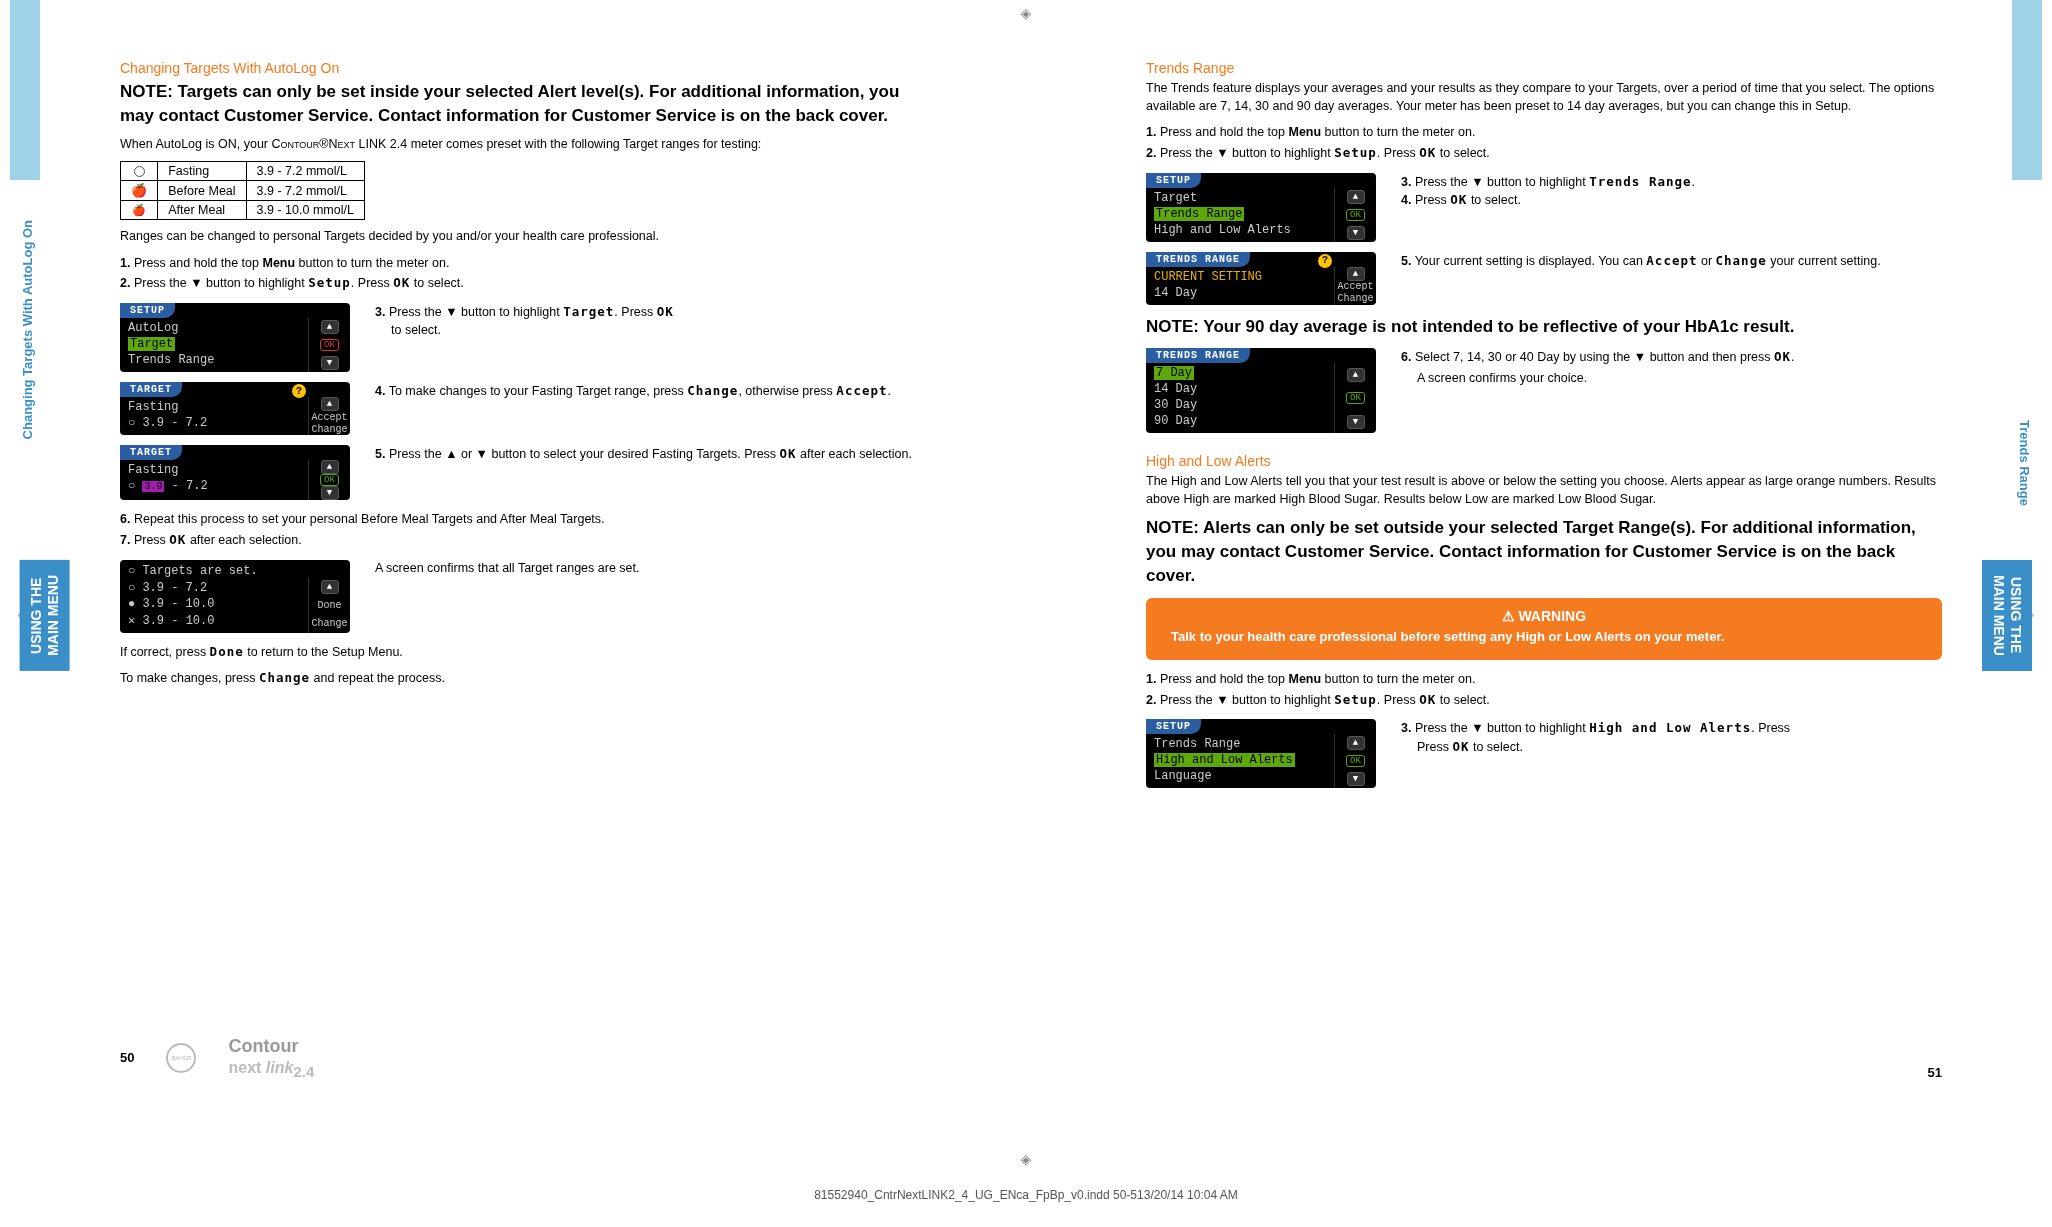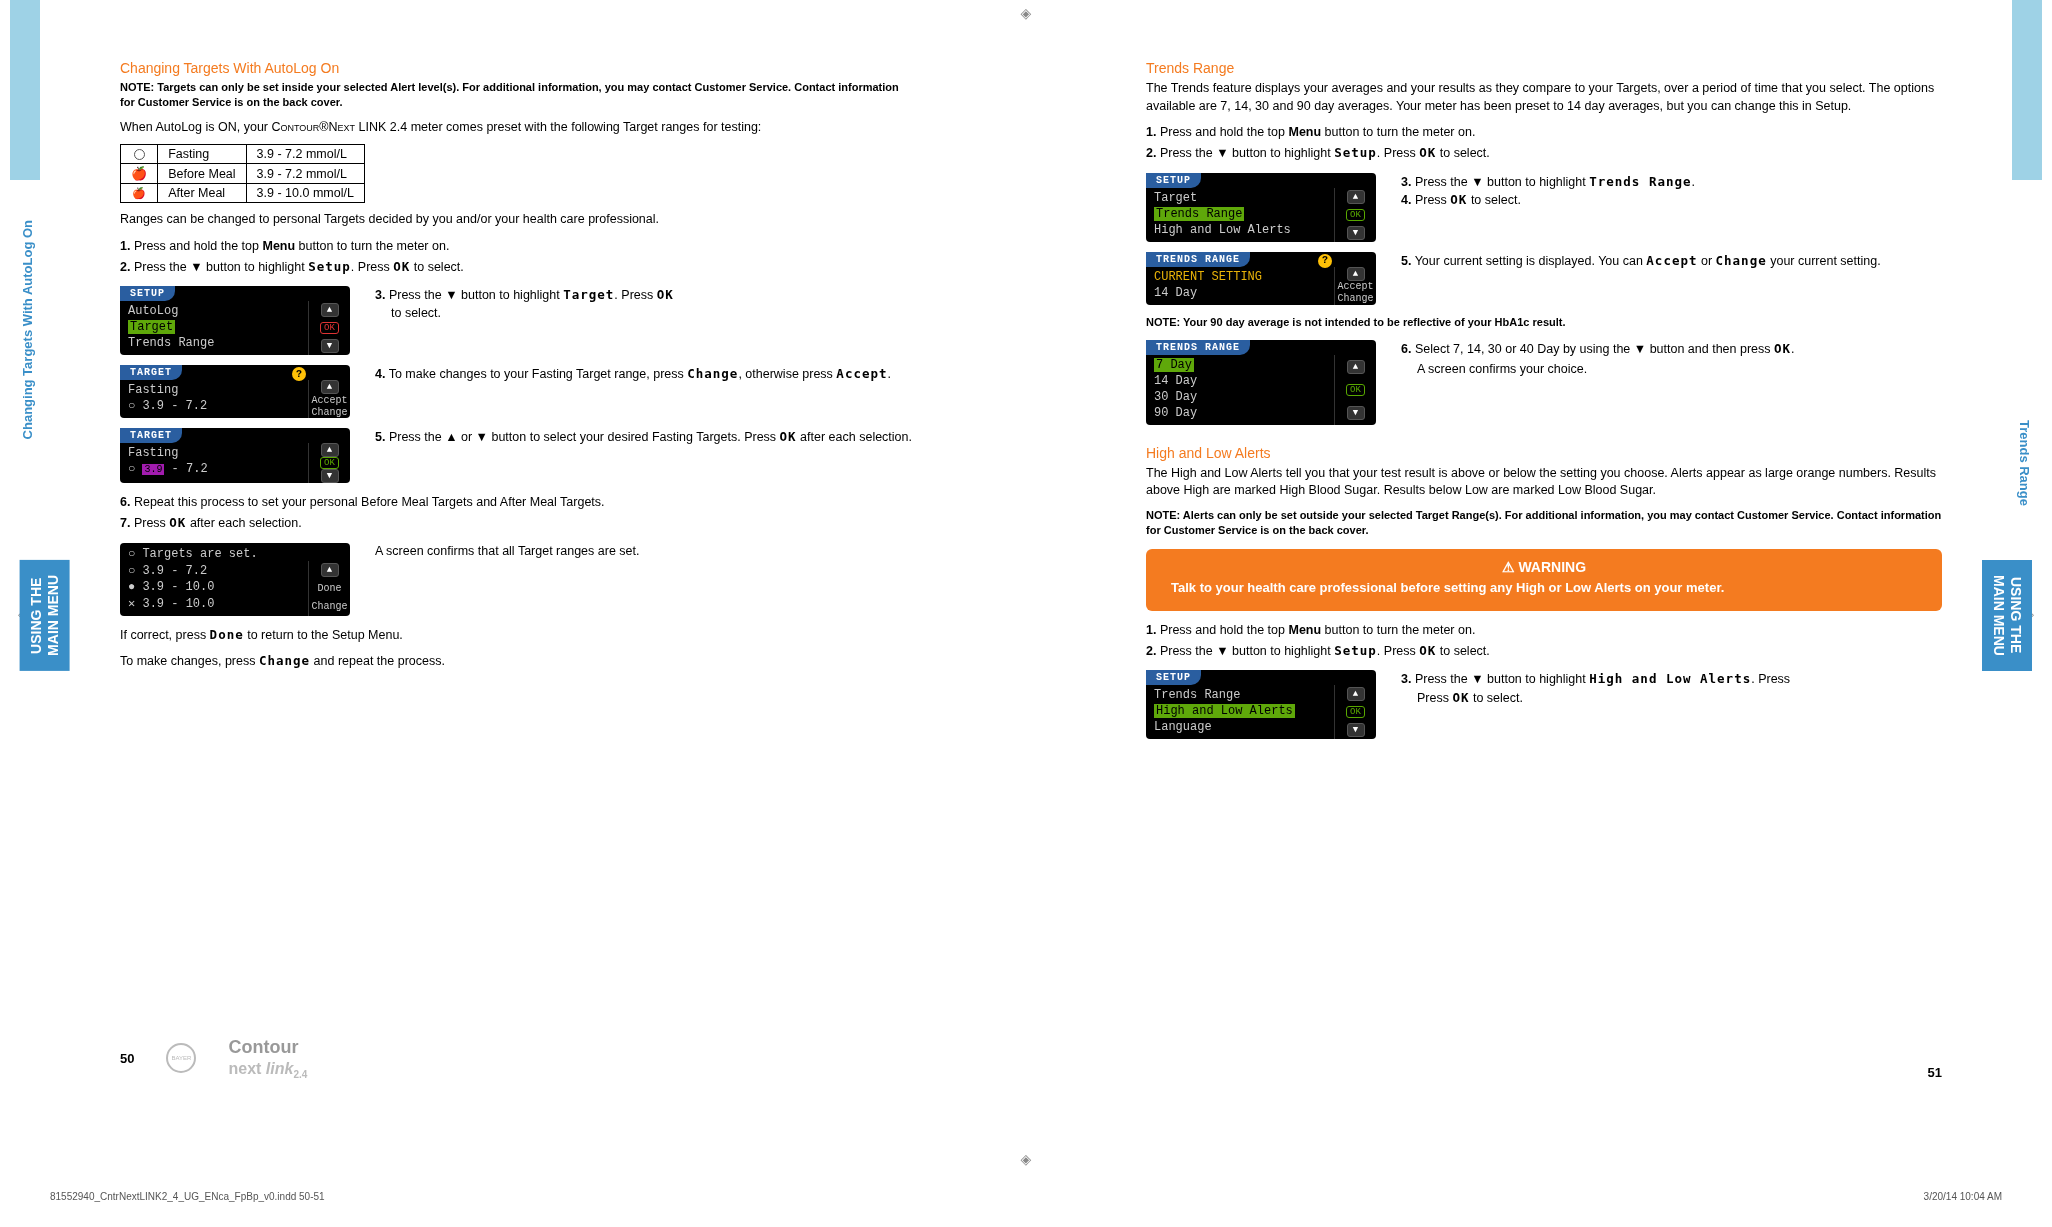--- a/index.html
+++ b/index.html
@@ -7,21 +7,21 @@
   .page-wrapper { display: flex; width: 100%; height: 1150px; padding: 20px 50px 0; gap: 100px; }
   .left-page, .right-page { flex: 1; padding: 40px 60px 0 70px; position: relative; }
   .left-page .section-label { position: absolute; left: -30px; top: 200px; writing-mode: vertical-rl; transform: rotate(180deg); color: #3a8fc8; font-weight: bold; font-size: 13px; }
   .left-page .menu-label { position: absolute; left: -30px; top: 540px; writing-mode: vertical-rl; transform: rotate(180deg); background: #3a8fc8; color: #fff; font-weight: bold; padding: 15px 8px; font-size: 14px; line-height: 1.2; text-align: center; }
   .right-page .section-label { position: absolute; right: -30px; top: 400px; writing-mode: vertical-rl; color: #3a8fc8; font-weight: bold; font-size: 13px; }
   .right-page .menu-label { position: absolute; right: -30px; top: 540px; writing-mode: vertical-rl; background: #3a8fc8; color: #fff; font-weight: bold; padding: 15px 8px; font-size: 14px; line-height: 1.2; text-align: center; }
   
   h2 { color: #f47b20; font-size: 14px; font-weight: normal; margin-bottom: 4px; }
   h3 { color: #f47b20; font-size: 14px; font-weight: normal; margin: 20px 0 4px; }
   p { font-size: 12.5px; line-height: 1.4; margin-bottom: 8px; }
-  .note { font-weight: bold; font-size: 11px; line-height: 1.4; margin-bottom: 8px; }
+  .note { font-weight: bold; font-size: 17px; line-height: 1.4; margin-bottom: 8px; }
   .small-caps { font-variant: small-caps; }
   
   
   table.targets { border-collapse: collapse; margin: 6px 0 8px; font-size: 12.5px; }
   table.targets td { border: 1px solid #000; padding: 2px 10px; }
   .icon-cell { text-align: center; width: 30px; }
   
   ol { list-style: none; padding-left: 0; }
   ol li { font-size: 12.5px; line-height: 1.5; margin-bottom: 2px; }
   .num { font-weight: bold; }
@@ -49,21 +49,21 @@
   .warning-body { font-weight: bold; font-size: 13px; line-height: 1.4; }
   
   .footer { position: absolute; bottom: 70px; font-size: 13px; }
   .left-page .footer { left: 70px; display: flex; align-items: center; gap: 32px; }
   .right-page .footer { right: 60px; font-weight: bold; }
   .footer .pg { font-weight: bold; }
   .brand { color: #999; font-size: 18px; font-weight: bold; display: flex; align-items: center; gap: 6px; }
   .brand .sub { color: #bbb; font-size: 16px; }
   .bayer-cross { width: 30px; height: 30px; border: 2px solid #bbb; border-radius: 50%; position: relative; font-size: 6px; color: #bbb; display: flex; align-items: center; justify-content: center; }
   
-  .print-footer { position: absolute; bottom: 25px; left: 50px; right: 50px; display: flex; justify-content: space-between; font-size: 10px; color: #555; margin-top: 8px; }
+  .print-footer { position: absolute; bottom: 25px; left: 50px; right: 50px; display: flex; justify-content: center; font-size: 12px; color: #555; margin-top: 8px; }
   
   .crop { position: absolute; color: #888; font-size: 14px; }
   .crop.top { left: 50%; top: 5px; transform: translateX(-50%); }
   .crop.mid { left: 50%; bottom: 60px; transform: translateX(-50%); }
   .crop.left { left: 18px; top: 50%; transform: translateY(-50%); }
   .crop.right { right: 18px; top: 50%; transform: translateY(-50%); }
   
   .blue-spine-left { position: absolute; left: 10px; top: 0; width: 30px; height: 180px; background: #9ed2e6; }
   .blue-spine-right { position: absolute; right: 10px; top: 0; width: 30px; height: 180px; background: #9ed2e6; }
   
@@ -219,21 +219,21 @@
 
   <p><span>If correct, press </span><span class="hollow">Done</span><span> to return to the Setup Menu.</span></p>
   <p><span>To make changes, press </span><span class="hollow">Change</span><span> and repeat the process.</span></p>
 
   <div class="footer">
     <span class="pg">50</span>
     <span class="bayer-cross">BAYER</span>
     <span class="brand">
       <span>
         <span>Contour</span><br>
-        <span class="sub"><span>next</span> <span style="font-style:italic;">link</span><sub style="font-size:10px;">2.4</sub></span>
+        <span class="sub"><span>next</span> <span style="font-style:italic;">link</span><sub style="font-size:15px;">2.4</sub></span>
       </span>
     </span>
   </div>
 </div>
 
 <div class="right-page">
   <div class="section-label">Trends Range</div>
   <div class="menu-label" style="white-space:pre-line;">USING THE
 MAIN MENU</div>
 

